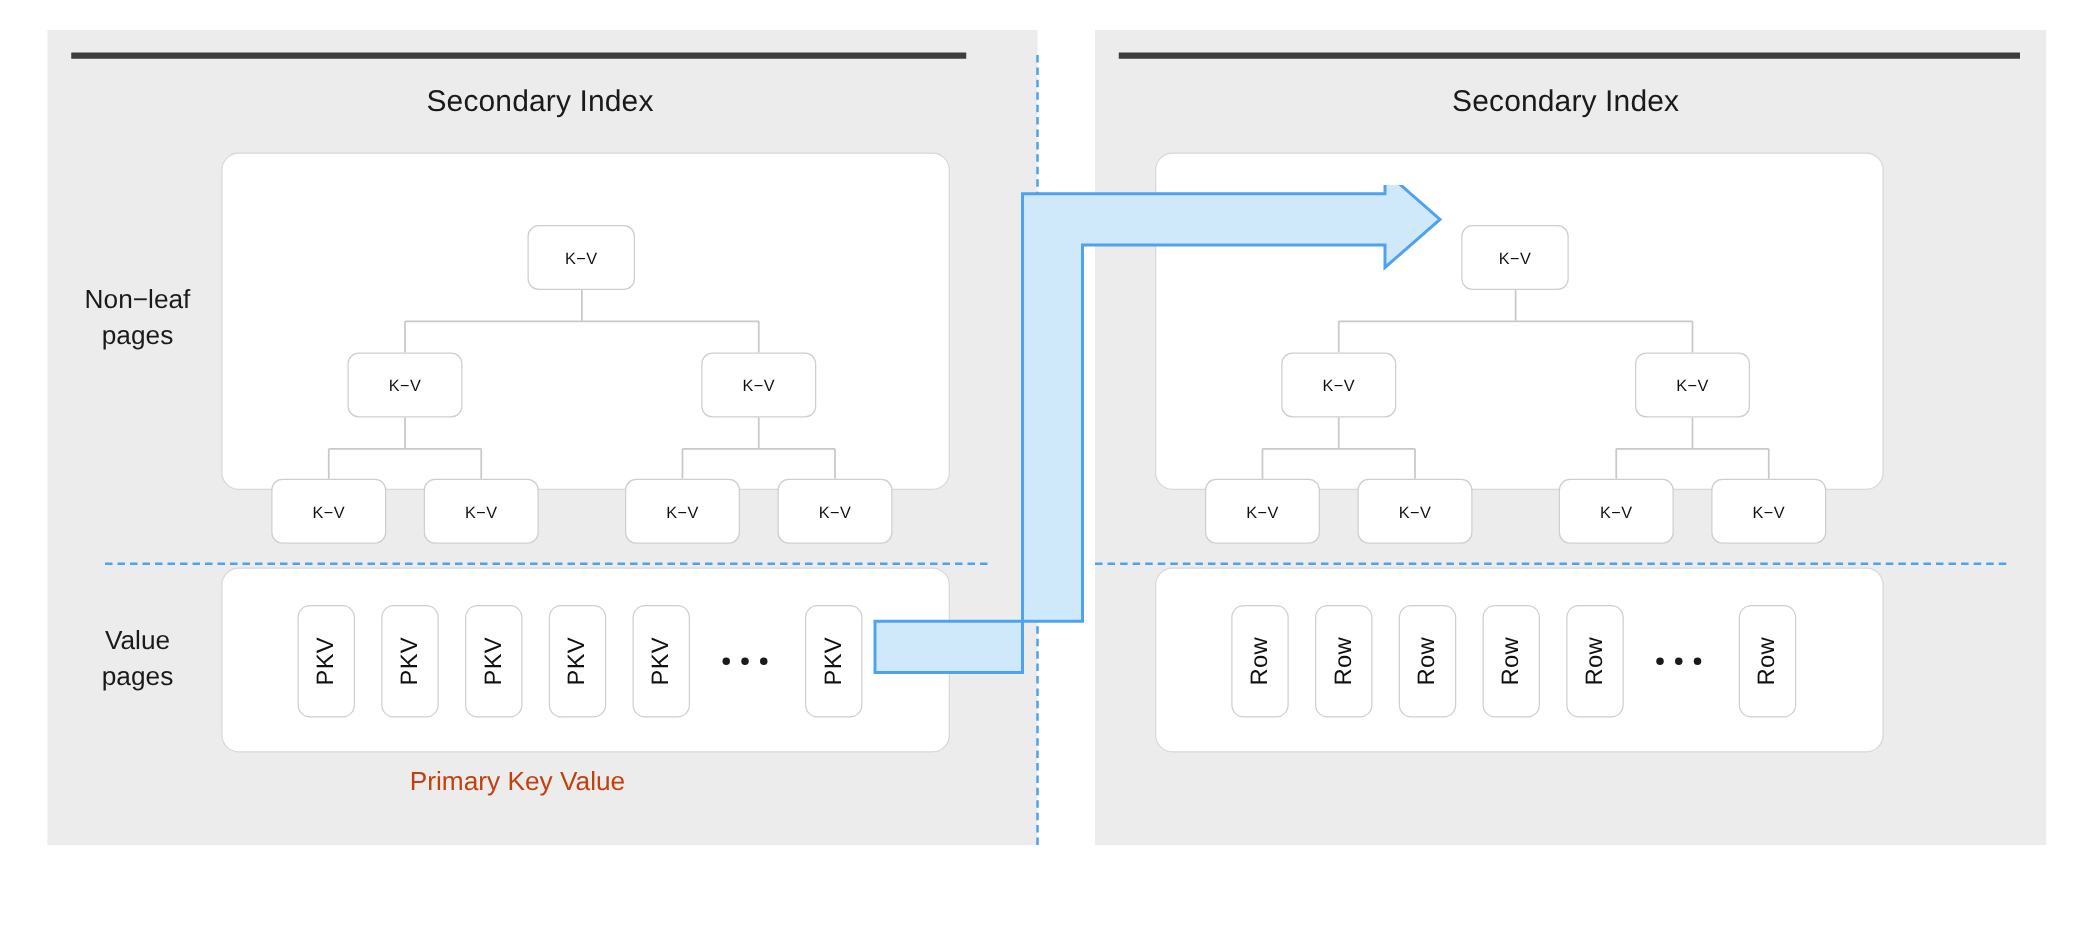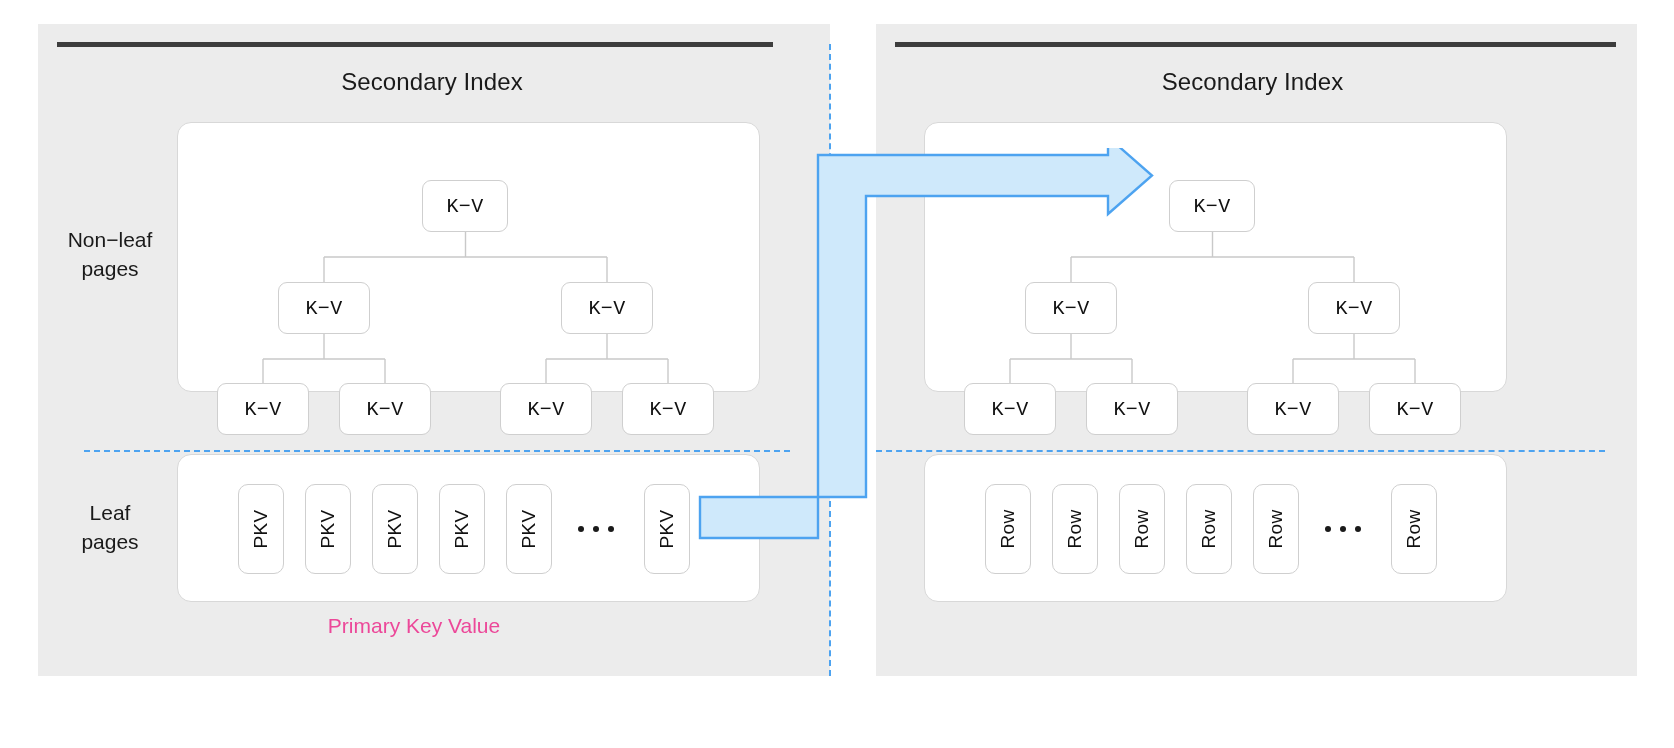--- a/index.html
+++ b/index.html
@@ -77,40 +77,39 @@
   #label-leaf    { top: 498px; }
 
   
   #caption-pkv {
     position: absolute;
     left: 38px;
     top: 614px;
     width: 752px;
     text-align: center;
     font-size: 21px;
-    color: #ec4899;
+    color: #c2410c;
   }
 
   
   .tree { position: absolute; left: 0; top: 0; width: 100%; height: 100%; }
   .tree svg { position: absolute; left: 0; top: 0; overflow: visible; }
 
   .node {
     position: absolute;
     box-sizing: border-box;
     background: #ffffff;
     border: 1px solid #cfcfcf;
     border-radius: 9px;
     display: flex;
     align-items: center;
     justify-content: center;
-    font-size: 20px;
+    font-size: 13px;
     color: #111111;
     letter-spacing: .3px;
-    font-family: Liberation Mono, monospace;
   }
   .node.lv0 { width: 86px;  height: 52px; }
   .node.lv1 { width: 92px;  height: 52px; }
   .node.lv2 { width: 92px;  height: 52px; }
 
   
   .cell {
     position: absolute;
     box-sizing: border-box;
     background: #ffffff;
@@ -313,21 +312,21 @@
         </div>
     </div>
   </div>
 
   <div class="side-label" id="label-nonleaf">
     <div>Non−leaf</div>
     <div>pages</div>
   </div>
 
   <div class="side-label" id="label-leaf">
-    <div>Leaf</div>
+    <div>Value</div>
     <div>pages</div>
   </div>
 
   <div id="caption-pkv">Primary Key Value</div>
 
   <div class="dash-h" id="dash-left"></div>
   <div class="dash-h" id="dash-right"></div>
   <div id="dash-v"></div>
 
   <svg id="arrow" viewBox="0 0 480 412">

